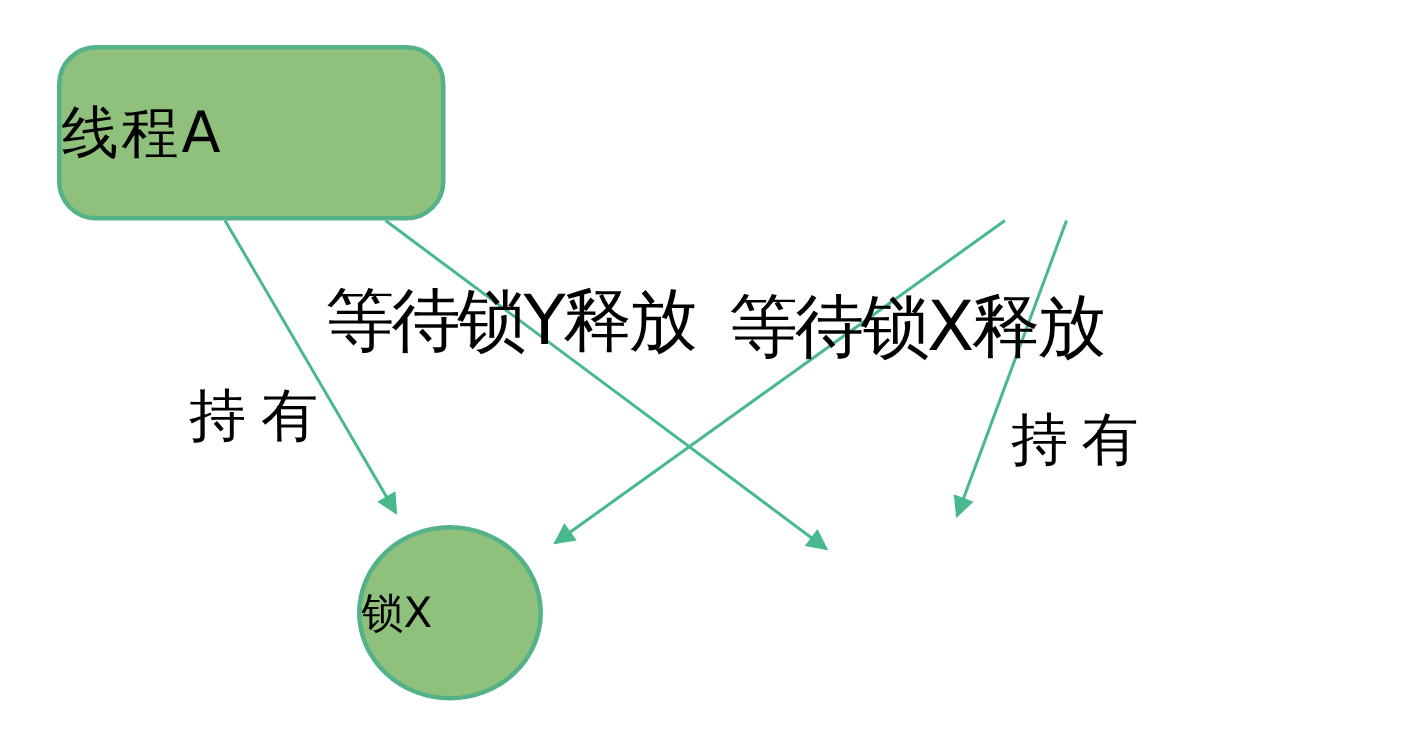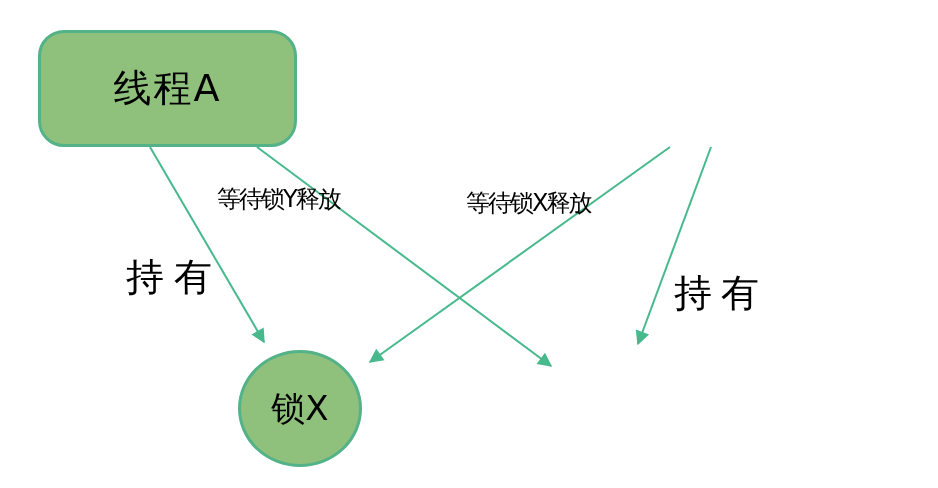--- a/index.html
+++ b/index.html
@@ -32,21 +32,20 @@
     fill: none;
   }
   .arrowhead-shape {
     fill: var(--arrow-color);
     stroke: none;
   }
   .node {
     position: absolute;
     display: flex;
     align-items: center;
-    justify-content: center;
     background: var(--node-fill);
     border: 3px solid var(--node-border);
     color: var(--label-text);
   }
   .node-rect {
     width: 259px;
     height: 117px;
     border-radius: 26px;
   }
   .node-circle {
@@ -57,32 +56,32 @@
   #node-thread-a { left: 38px;  top: 30px; }
   #node-thread-b { left: 563px; top: 30px; }
   #node-lock-x   { left: 238px; top: 350px; }
   #node-lock-y   { left: 546px; top: 348px; }
   .node-label {
     font-size: 38px;
     letter-spacing: 2px;
     white-space: nowrap;
   }
   .node-circle .node-label {
-    font-size: 34px;
+    font-size: 28px;
     letter-spacing: 0;
   }
   .edge-label {
     position: absolute;
     color: var(--label-text);
     white-space: nowrap;
-    font-size: 24px;
+    font-size: 46px;
   }
   #edge-label-holds-left  { left: 126px; top: 252px; font-size: 38px; letter-spacing: 10px; }
   #edge-label-waits-y     { left: 217px; top: 183px; letter-spacing: -2px; }
-  #edge-label-waits-x     { left: 466px; top: 187px; letter-spacing: -2px; }
+  #edge-label-waits-x     { left: 486px; top: 187px; letter-spacing: -2px; }
   #edge-label-holds-right { left: 674px; top: 268px; font-size: 38px; letter-spacing: 9px; }
 </style>
 </head>
 <body>
 
 <div class="stage">
 
   <svg class="edges-layer" viewBox="0 0 938 488" xmlns="http://www.w3.org/2000/svg">
     <defs>
       <marker id="arrowhead" viewBox="0 0 12 12" refX="10" refY="6" markerUnits="userSpaceOnUse" markerWidth="21" markerHeight="17" orient="auto">

